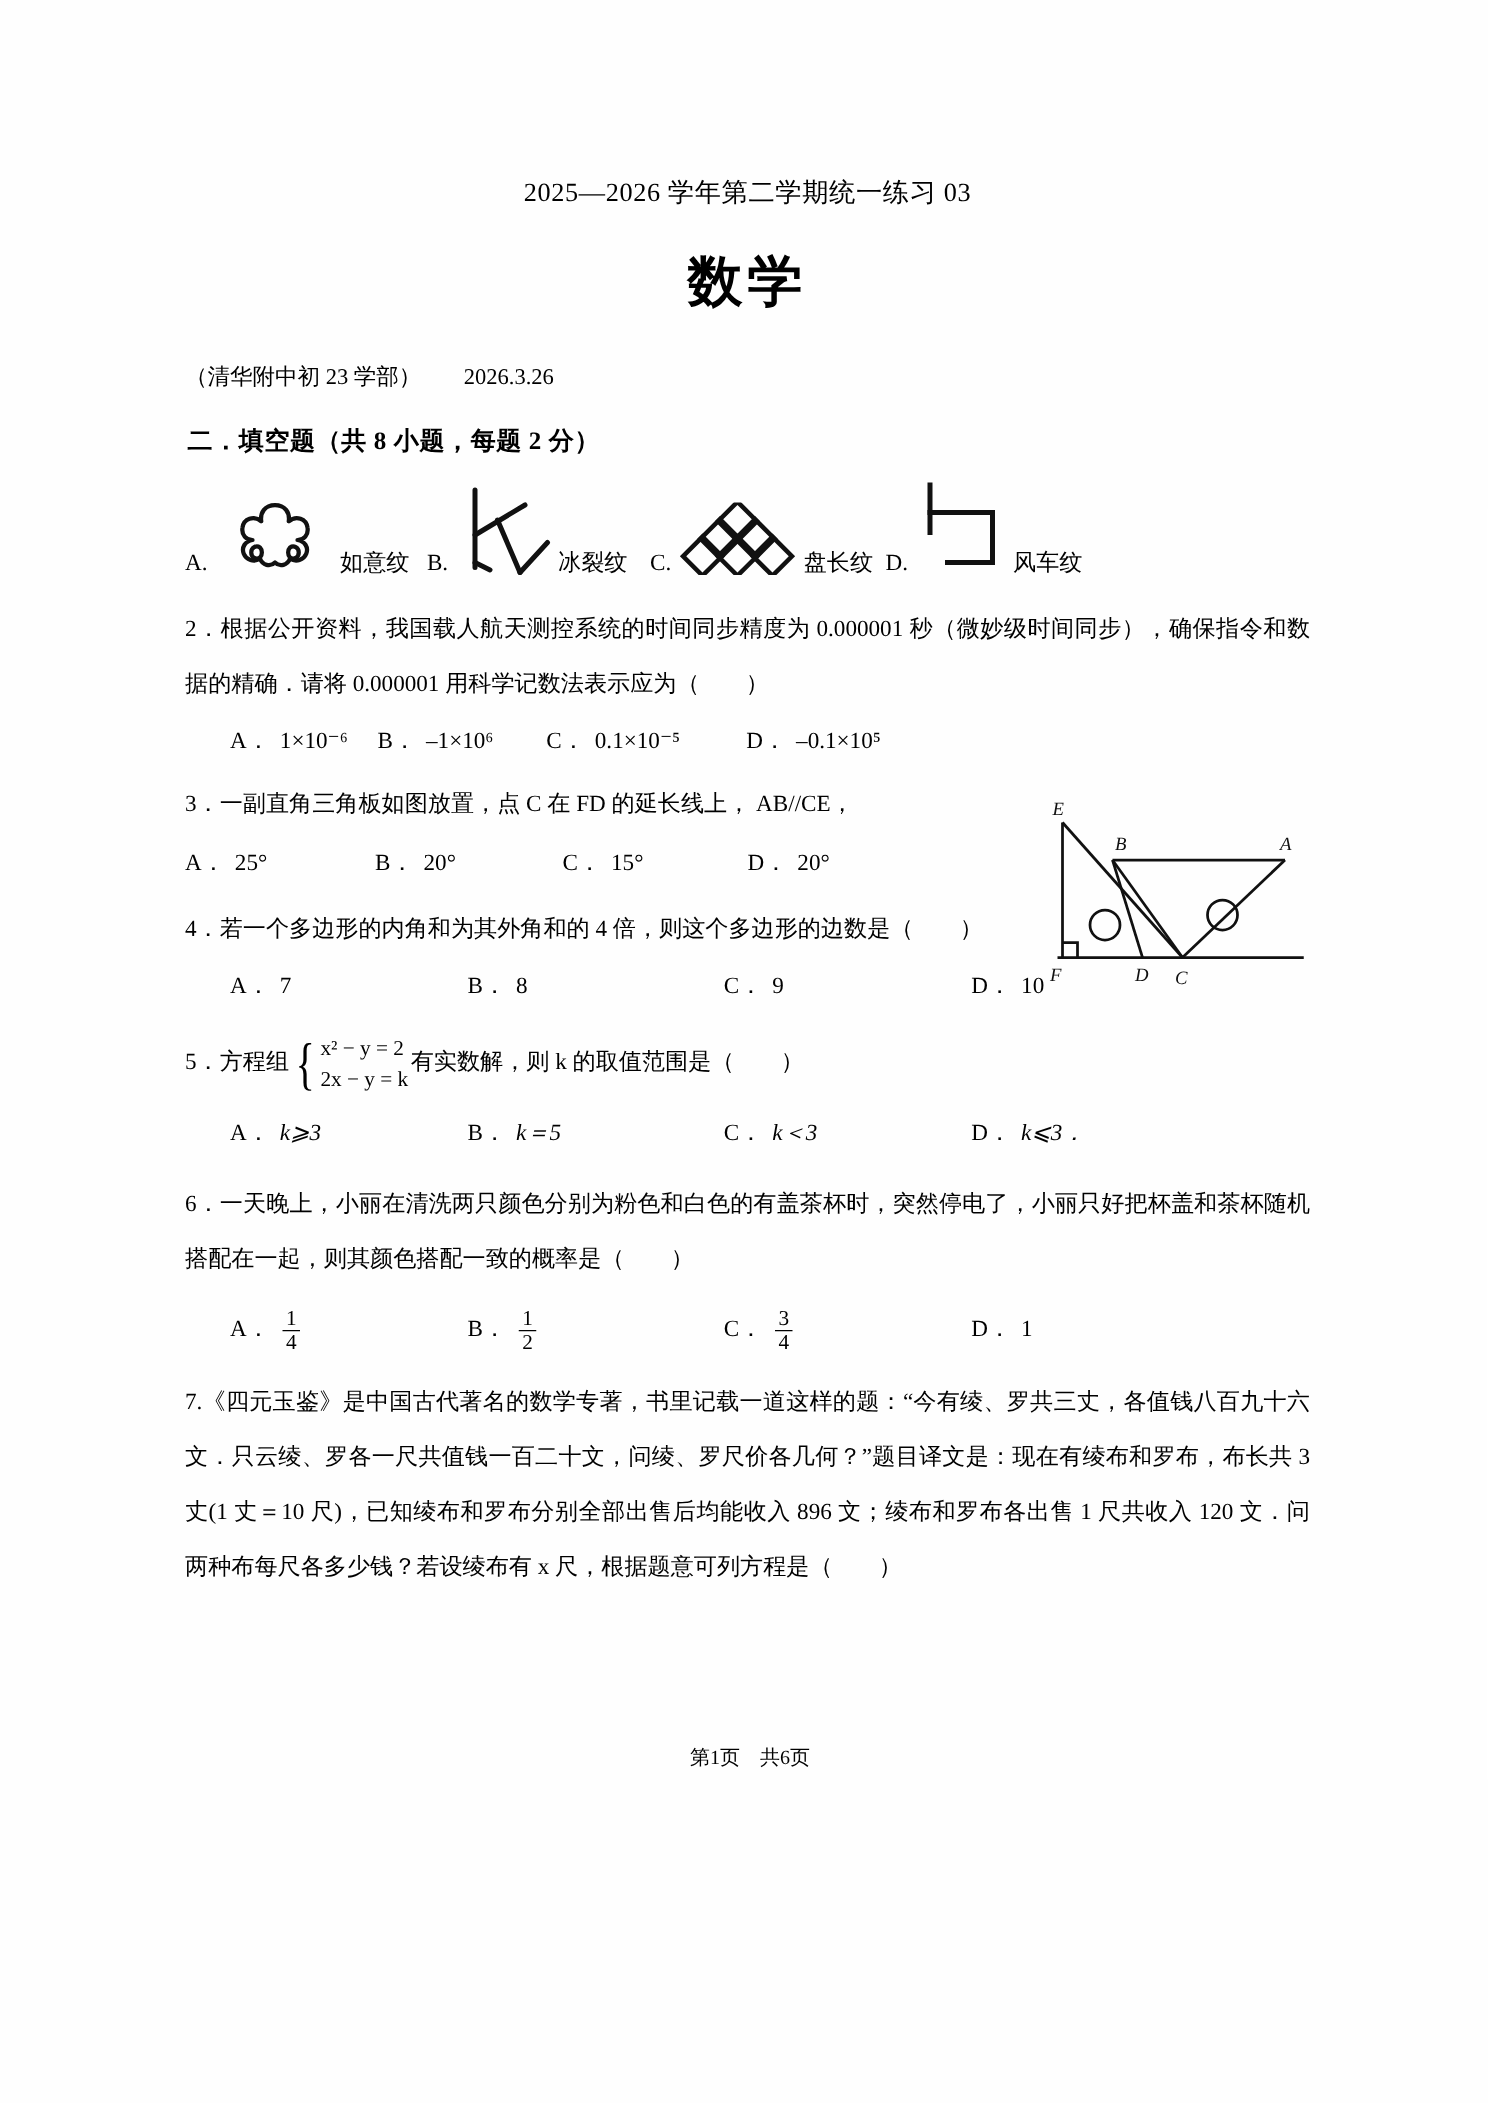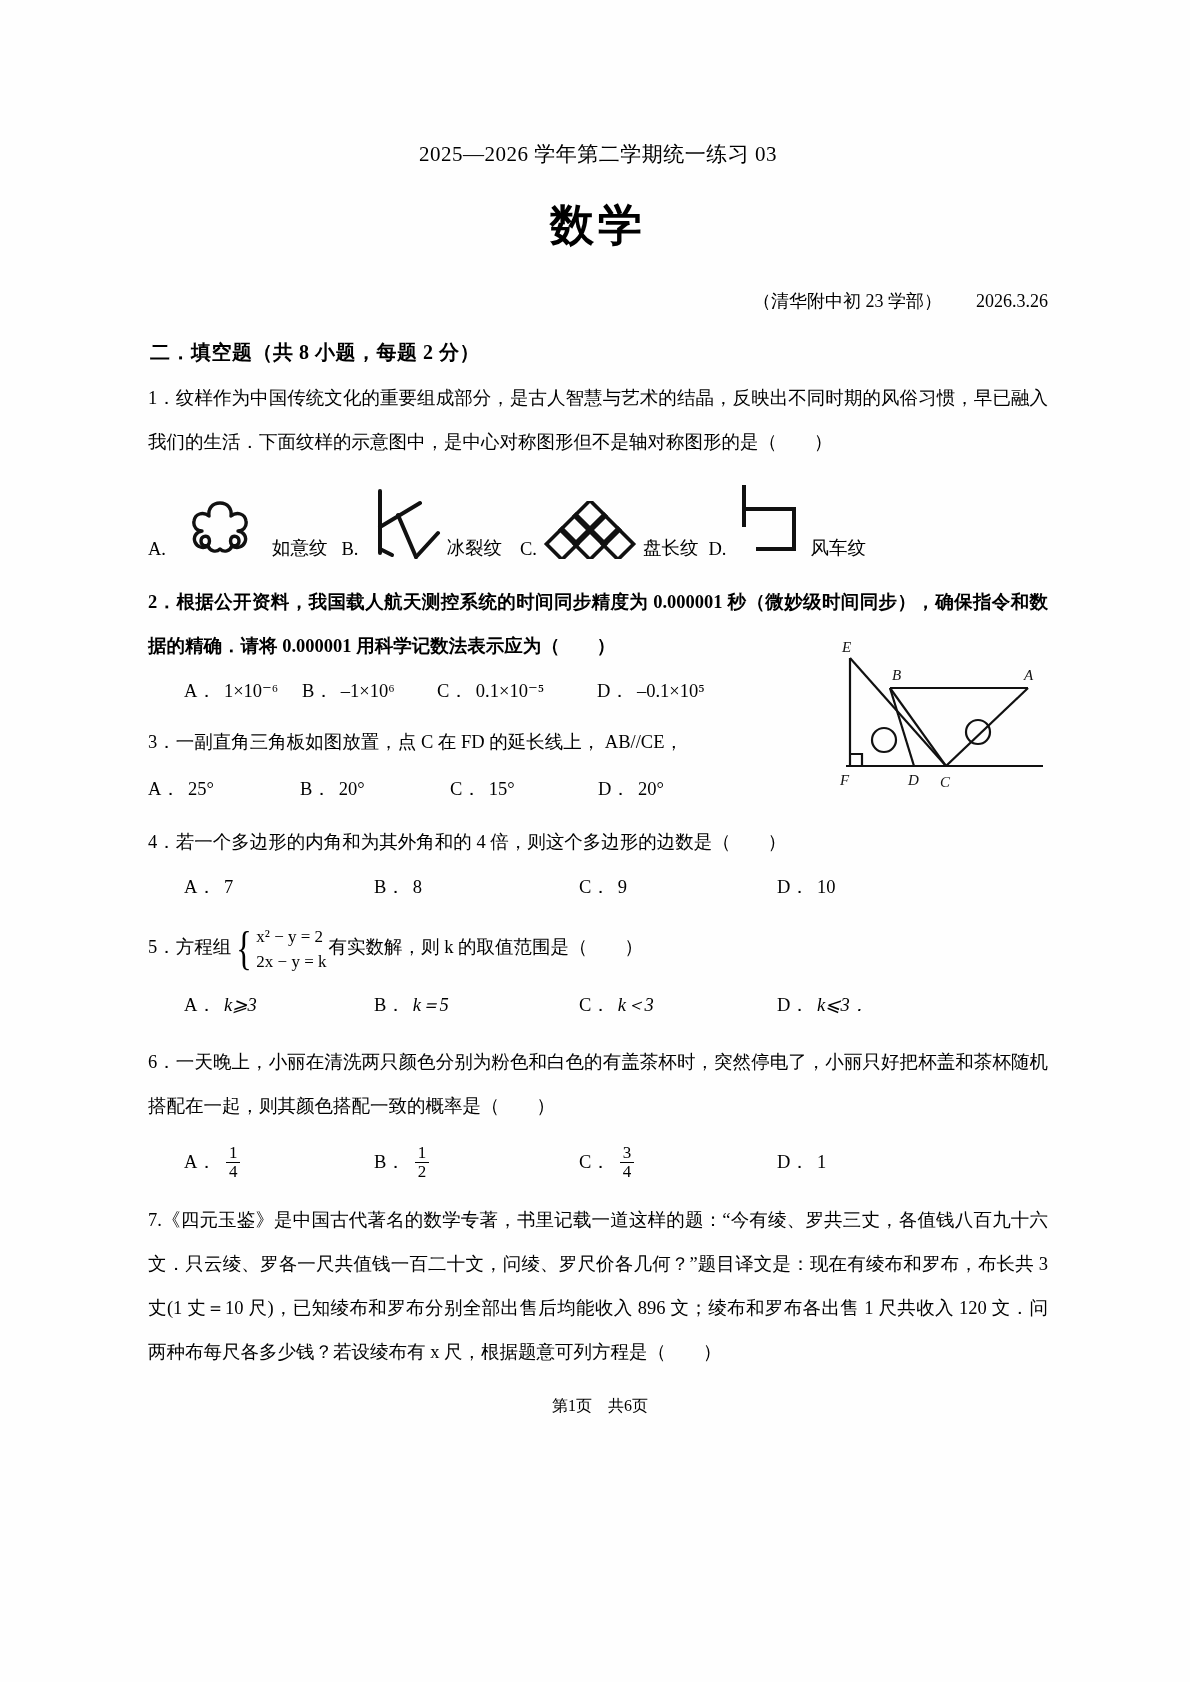--- a/index.html
+++ b/index.html
@@ -36,21 +36,21 @@
   }
   .doc-subject {
     text-align: center;
     font-size: 44px;
     font-weight: bold;
     font-family: "Liberation Serif", "DejaVu Serif", serif;
     margin-top: 28px;
     letter-spacing: 4px;
   }
   .doc-meta {
-    text-align: right;
+    text-align: left;
     font-size: 18px;
     margin-top: 34px;
   }
   .doc-meta .gap { display:inline-block; width: 34px; }
 
   
   .section-head {
     font-size: 20px;
     font-weight: bold;
     margin-top: 26px;
@@ -152,21 +152,20 @@
  <div class="sheet">
 
   <div class="doc-title">2025—2026 学年第二学期统一练习 03</div>
   <div class="doc-subject">数学</div>
   <div class="doc-meta">
     <span>（清华附中初 23 学部）</span><span class="gap"></span><span>2026.3.26</span>
   </div>
 
   <div class="section-head">二．填空题（共 8 小题，每题 2 分）</div>
 
-  <div class="q">1．纹样作为中国传统文化的重要组成部分，是古人智慧与艺术的结晶，反映出不同时期的风俗习惯，早已融入我们的生活．下面纹样的示意图中，是中心对称图形但不是轴对称图形的是（　　）</div>
 
   <div class="q1-figs">
     <div class="q1-item">
       <span class="lab">A.</span>
       <span class="figbox">
         <svg width="96" height="62" viewBox="0 0 96 62">
           <g fill="none" stroke="#111" stroke-width="3.4" stroke-linecap="round" stroke-linejoin="round">
             <path d="M48 6 C40 6 36 12 37 19 C31 14 23 17 22 24 C21 30 25 34 30 34
                      C24 35 21 40 23 45 C25 50 31 52 36 49
                      M48 6 C56 6 60 12 59 19 C65 14 73 17 74 24 C75 30 71 34 66 34
@@ -222,21 +221,21 @@
             <line x1="12" y1="26" x2="62" y2="26"></line>
             <line x1="62" y1="26" x2="62" y2="66"></line>
             <line x1="62" y1="66" x2="26" y2="66"></line>
           </g>
         </svg>
       </span>
       <span class="name">风车纹</span>
     </div>
   </div>
 
-  <div class="q" style="margin-top:16px;font-weight:bold;">2．根据公开资料，我国载人航天测控系统的时间同步精度为 0.000001 秒（微妙级时间同步），确保指令和数据的精确．请将 0.000001 用科学记数法表示应为（　　）</div>
+  <div class="q" style="margin-top:16px;">2．根据公开资料，我国载人航天测控系统的时间同步精度为 0.000001 秒（微妙级时间同步），确保指令和数据的精确．请将 0.000001 用科学记数法表示应为（　　）</div>
   <div class="opts indent">
     <div class="opt" style="width:118px;">
       <span class="lab">A．</span>
       <span>1×10⁻⁶</span>
     </div>
     <div class="opt" style="width:135px;">
       <span class="lab">B．</span>
       <span>–1×10⁶</span>
     </div>
     <div class="opt" style="width:160px;">

